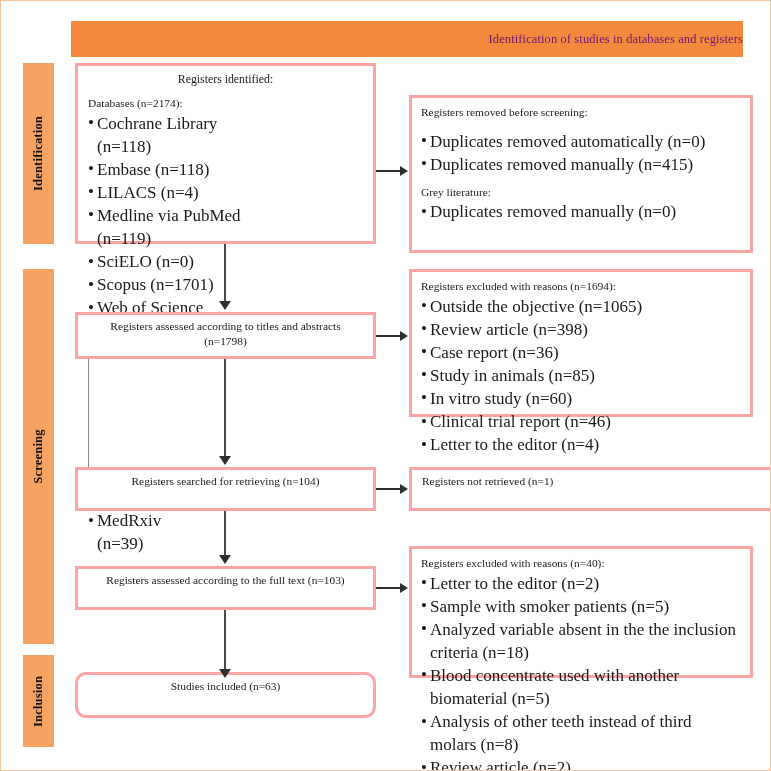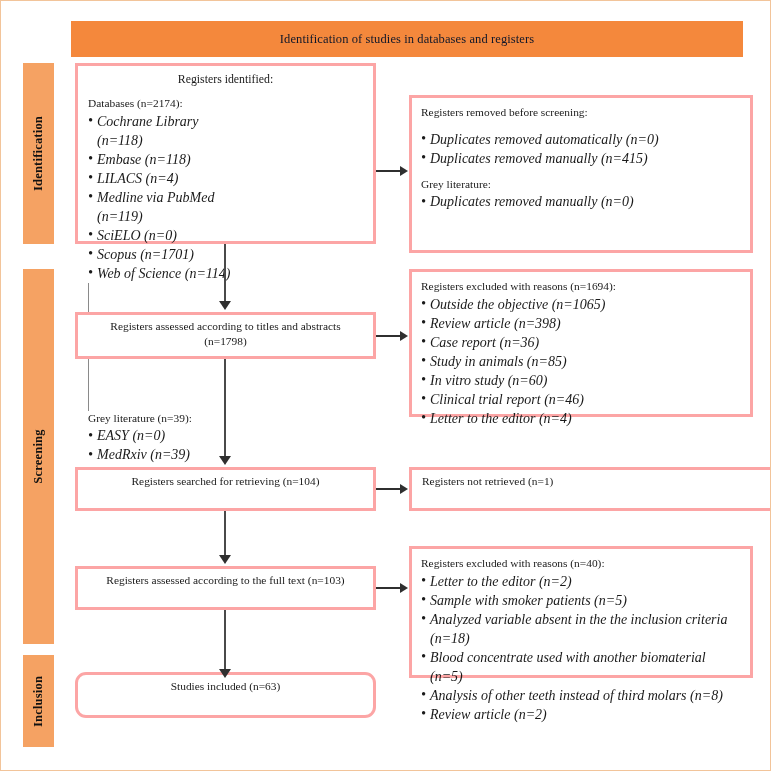--- a/index.html
+++ b/index.html
@@ -16,24 +16,24 @@
     box-sizing: border-box;
     overflow: hidden;
     font-family: "Liberation Serif", "DejaVu Serif", serif;
     color: #1a1a1a;
   }
 
   
   .banner {
     position: absolute;
     background: #f4883c;
-    color: #0f172a;
+    color: #701a75;
     display: flex;
     align-items: center;
-    justify-content: center;
+    justify-content: flex-end;
     font-size: 12.5px;
     letter-spacing: .1px;
   }
 
   
   .phase {
     position: absolute;
     background: #f5a263;
     display: flex;
     align-items: center;
@@ -99,23 +99,22 @@
   .split-col.right { width: 120px; }
 
   ul.bul {
     list-style: none;
     margin: 0;
     padding: 0;
   }
   ul.bul li {
     position: relative;
     padding-left: 9px;
-    font-size: 14px;
+    font-size: 17px;
     line-height: 1.36;
-    font-style: italic;
   }
   ul.bul li:before {
     content: "\2022";
     position: absolute;
     left: 0;
     top: -0.5px;
   }
   .plain-line {
     font-size: 11.4px;
     line-height: 1.36;

